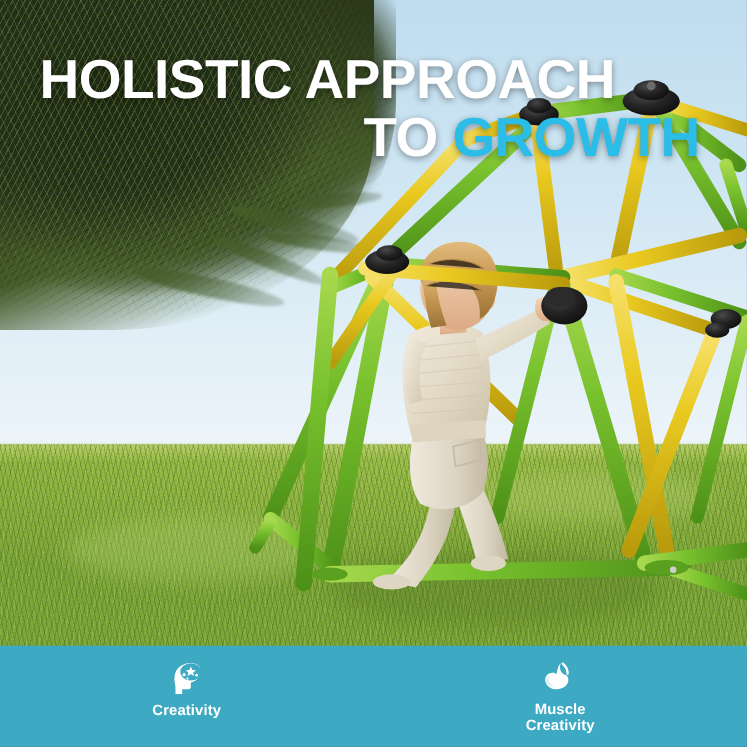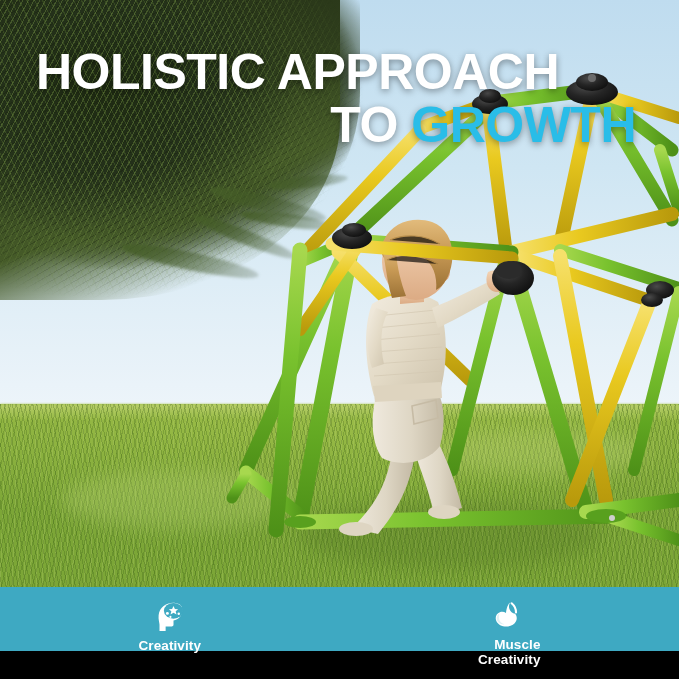--- a/index.html
+++ b/index.html
@@ -8,21 +8,21 @@
     background: #ffffff;
   }
   body {
     font-family: "Liberation Sans", sans-serif;
   }
   #scene {
     position: relative;
     width: 679px;
     height: 679px;
     overflow: hidden;
-    background: #000000;
+    background: #701a75;
   }
 
   
   .sky {
     position: absolute;
     left: 0; top: 0; width: 679px; height: 420px;
     background: linear-gradient(to bottom, #bfdcef 0%, #cfe6f3 40%, #e2eff7 75%, #eef5fa 100%);
   }
 
   
@@ -112,21 +112,21 @@
     display: block;
     white-space: nowrap;
   }
   .headline .l2 { margin-top: 4px; text-align: right; }
   .hl-white { color: #ffffff; }
   .hl-accent { color: #29bde8; }
 
   
   .banner {
     position: absolute;
-    left: 0; top: 587px; width: 679px; height: 64px;
+    left: 0; top: 587px; width: 679px; height: 92px;
     background: #3ea9c2;
     display: flex;
     align-items: flex-start;
   }
   .feature {
     flex: 1 1 0;
     display: flex;
     flex-direction: column;
     align-items: center;
     justify-content: flex-start;
@@ -140,21 +140,21 @@
   .feature .flabel {
     margin-top: 2px;
     font-size: 13.5px;
     font-weight: 700;
     line-height: 1.08;
     text-align: center;
     letter-spacing: 0.1px;
     color: #ffffff;
     font-family: "Liberation Sans", sans-serif;
   }
-  .feature.f-muscle .flabel { margin-top: 1px; text-align: right; }
+  .feature.f-muscle .flabel { margin-top: 1px; }
 </style>
 </head>
 <body>
 
 <div id="scene">
 
   <div class="sky"></div>
 
   <div class="grass"></div>
   <div class="grass-horizon"></div>

